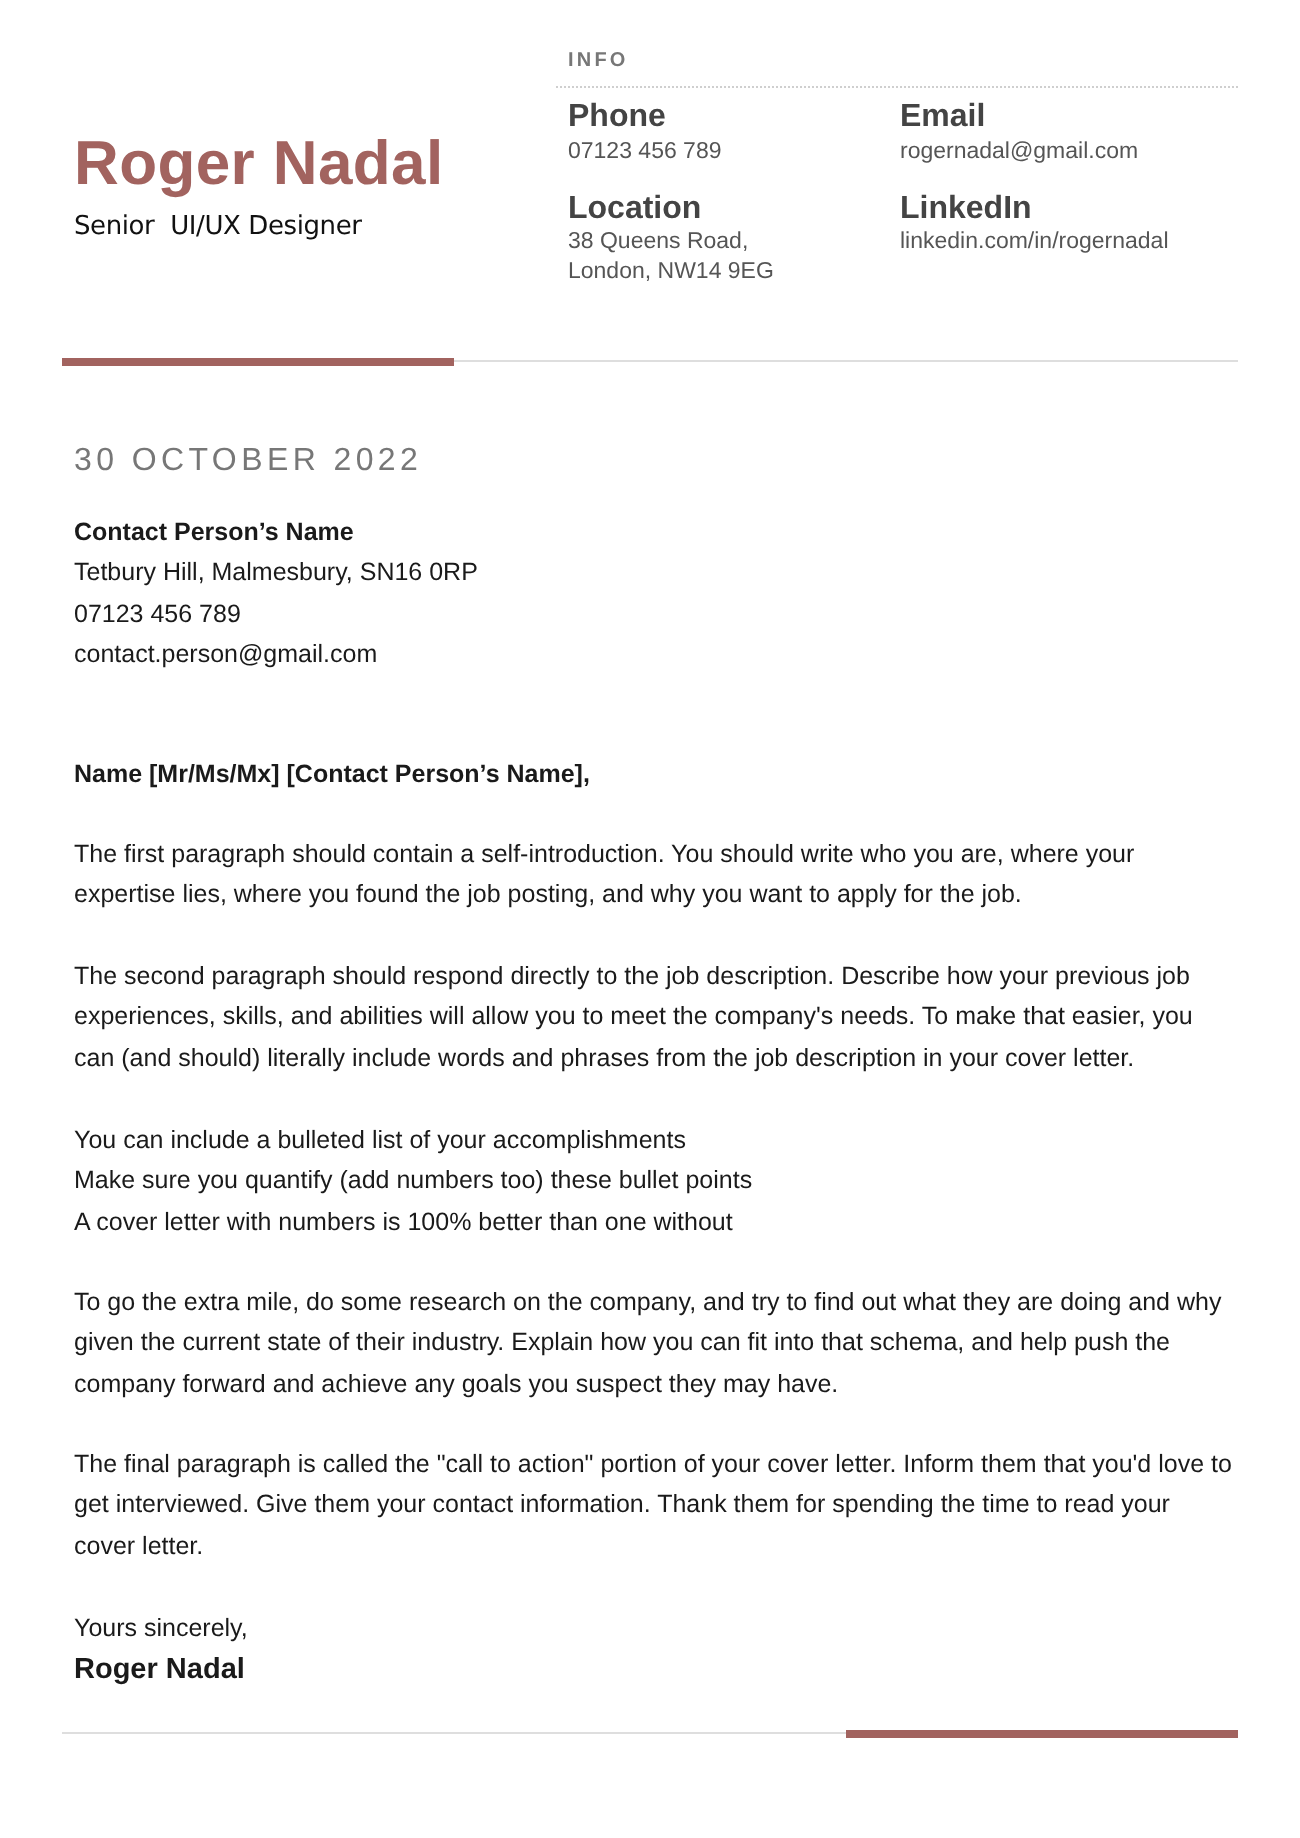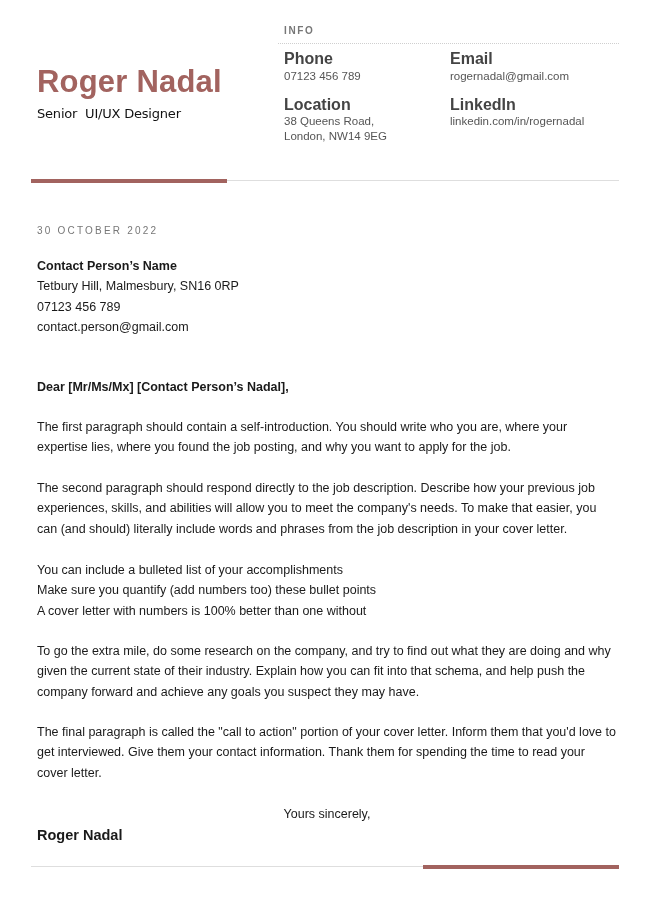--- a/index.html
+++ b/index.html
@@ -122,21 +122,21 @@
       width: 196px;
       height: 4px;
       background: #a2635f;
     }
 
     
     .date {
       position: absolute;
       left: 37px;
       top: 222px;
-      font-size: 10px;
+      font-size: 16px;
       letter-spacing: 2.2px;
       color: #777777;
       line-height: 18px;
     }
     .recipient {
       position: absolute;
       left: 37px;
       top: 256px;
       font-size: 12.5px;
       line-height: 20.4px;
@@ -151,21 +151,21 @@
       font-size: 12.5px;
       line-height: 20.4px;
       color: #1a1a1a;
     }
     .salutation { top: 377px; font-weight: bold; }
     .p1 { top: 417px; }
     .p2 { top: 478px; }
     .bullets { top: 560px; }
     .p3 { top: 641px; }
     .p4 { top: 722px; }
-    .signoff { top: 804px; text-align: center; }
+    .signoff { top: 804px; }
     .signature {
       position: absolute;
       left: 37px;
       top: 825px;
       font-size: 14.5px;
       font-weight: bold;
       line-height: 20px;
       color: #1a1a1a;
     }
     .bullet-line { display: block; }
@@ -207,21 +207,21 @@
 
   <div class="date">30 OCTOBER 2022</div>
 
   <div class="recipient">
     <div class="r-name">Contact Person’s Name</div>
     <div>Tetbury Hill, Malmesbury, SN16 0RP</div>
     <div>07123 456 789</div>
     <div>contact.person@gmail.com</div>
   </div>
 
-  <div class="body-text salutation">Dear [Mr/Ms/Mx] [Contact Person’s Nadal],</div>
+  <div class="body-text salutation">Name [Mr/Ms/Mx] [Contact Person’s Name],</div>
 
   <div class="body-text p1">The first paragraph should contain a self-introduction. You should write who you are, where your expertise lies, where you found the job posting, and why you want to apply for the job.</div>
   <div class="body-text p2">The second paragraph should respond directly to the job description. Describe how your previous job experiences, skills, and abilities will allow you to meet the company's needs. To make that easier, you can (and should) literally include words and phrases from the job description in your cover letter.</div>
 
   <div class="body-text bullets">
     <span class="bullet-line">You can include a bulleted list of your accomplishments</span>
     <span class="bullet-line">Make sure you quantify (add numbers too) these bullet points</span>
     <span class="bullet-line">A cover letter with numbers is 100% better than one without</span>
   </div>
 

